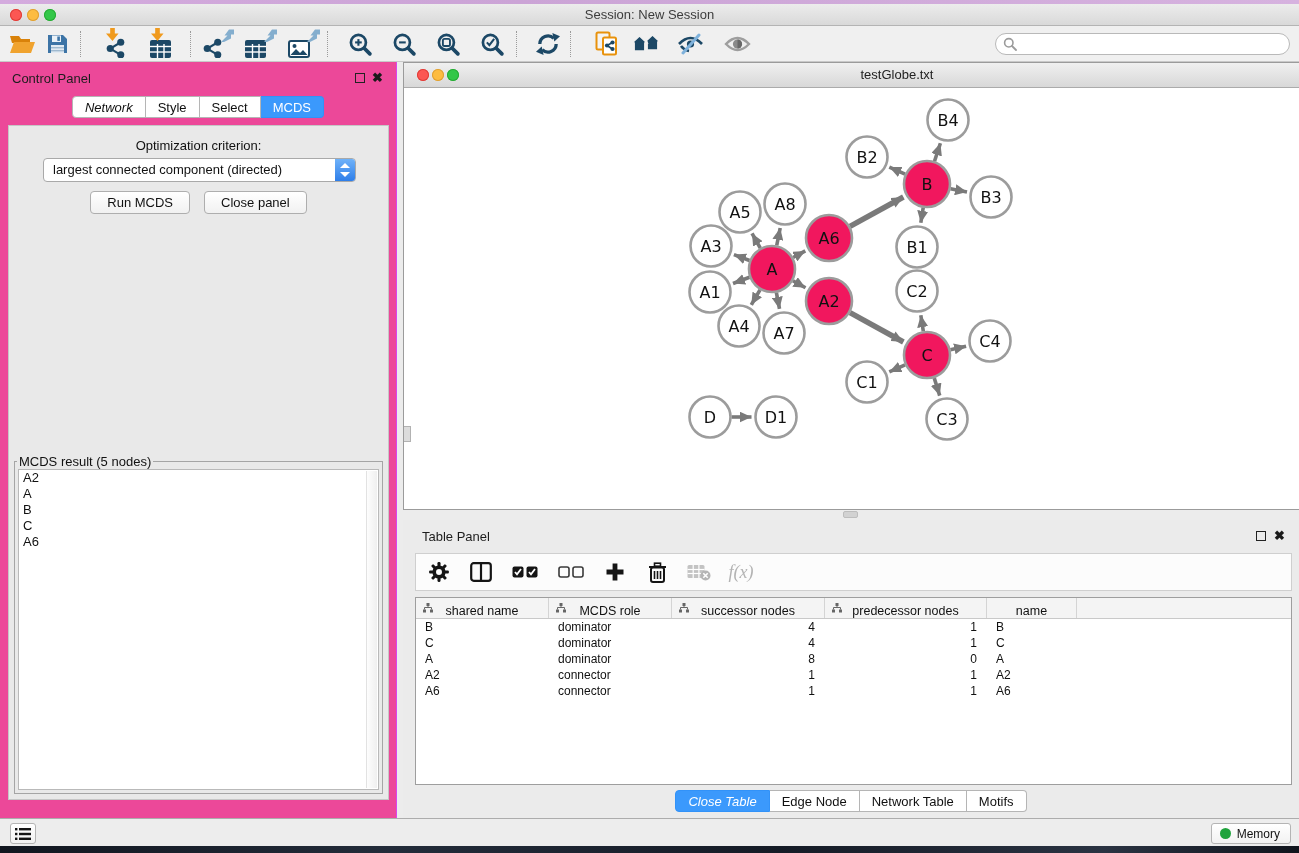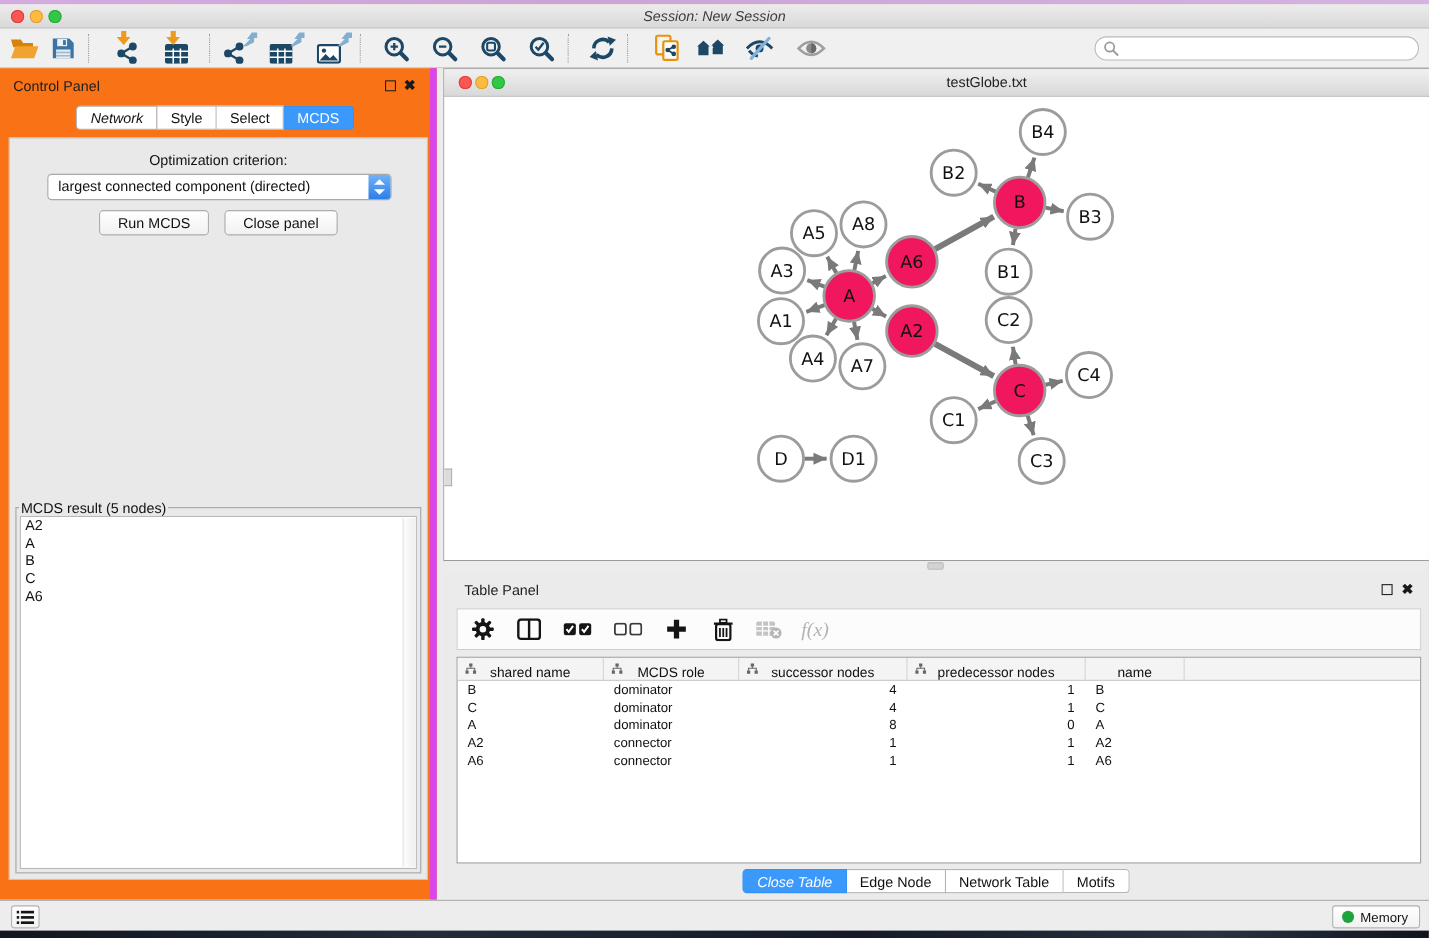--- a/index.html
+++ b/index.html
@@ -4,40 +4,40 @@
 <style>
   * { margin:0; padding:0; box-sizing:border-box; }
   body { font-family:"Liberation Sans",sans-serif; background:#444; }
   #screen { position:relative; width:1299px; height:853px; background:#ECECEC; overflow:hidden; font-family:"Liberation Sans",sans-serif; }
 
   
   #desktop-top { position:absolute; left:0; top:0; width:100%; height:4px; background:linear-gradient(90deg,#D4ABDE,#CBA4D6 40%,#D6B2DF); }
   #desktop-bottom { position:absolute; left:0; bottom:0; width:100%; height:7px; background:linear-gradient(90deg,#11161f,#232c3a 30%,#151b26 60%,#2a3342 85%,#10141c); }
 
   
-  #titlebar { position:absolute; left:0; top:4px; width:100%; height:22px; background:linear-gradient(#ECECEC,#D9D9D9); border-bottom:1px solid #B4B4B4;font-style:italic; }
+  #titlebar { position:absolute; left:0; top:4px; width:100%; height:22px; background:linear-gradient(#ECECEC,#D9D9D9); border-bottom:1px solid #B4B4B4; }
   .tl { position:absolute; top:5px; width:12px; height:12px; border-radius:50%; }
   .tl.red { background:#FC5753; box-shadow:inset 0 0 0 1px #DF3D38; }
   .tl.yellow { background:#FDBC40; box-shadow:inset 0 0 0 1px #DE9F34; }
   .tl.green { background:#33C748; box-shadow:inset 0 0 0 1px #27AA35; }
   #titlebar .title { display:block; text-align:center; line-height:21px; font-size:13px; color:#3C3C3C; }
 
   
   #toolbar { position:absolute; left:0; top:26px; width:100%; height:36px; background:#F0F0F0; border-bottom:1px solid #C9C9C9; }
   .tbtn { position:absolute; top:4px; width:34px; height:28px; display:flex; align-items:center; justify-content:center; border-radius:3px; }
   .tsep { position:absolute; top:5px; height:26px; width:0; border-left:1px dotted #9B9B9B; }
   .combo { position:relative; width:30px; height:27px; }
   .combo .base { position:absolute; left:0; bottom:0; }
   .combo .over { position:absolute; right:-2px; top:-2px; }
   .combo .over-dl { position:absolute; left:1px; top:-3px; }
   #search-wrap { position:absolute; right:9px; top:7px; width:295px; height:22px; background:#fff; border:1px solid #B9B9B9; border-radius:12px; display:flex; align-items:center; padding-left:7px; }
   #search-wrap input { border:none; outline:none; flex:1; height:18px; font-size:12px; background:transparent; padding-left:5px; }
 
   
-  #control-panel { position:absolute; left:0; top:62px; width:397px; height:756px; background:#f97316; border-right:6px solid #d946ef; }
+  #control-panel { position:absolute; left:0; top:62px; width:397px; height:756px; background:#ec4899; border-right:1px solid #d946ef; }
   .panel-title { position:absolute; left:12px; top:9px; font-size:13px; color:#1d1d1d; }
   .float-box { position:absolute; width:10px; height:10px; border:1.6px solid #222; top:11px; }
   .close-x { position:absolute; top:8px; font-size:13px; font-weight:bold; color:#1a1a1a; }
   #cp-tabs { position:absolute; left:0; top:34px; width:100%; display:flex; justify-content:center; }
   .seg { background:#fff; border:1px solid #B5B5B5; border-left:none; padding:0 12px; height:22px; line-height:21px; font-size:13px; color:#111; white-space:nowrap; }
   .seg:first-child { border-left:1px solid #B5B5B5; border-radius:4px 0 0 4px;font-style:italic; }
   .seg:last-child { border-radius:0 4px 4px 0; }
   .seg.active { background:#3B99FC; border-color:#3292F8; color:#fff; }
   #cp-box { position:absolute; left:8px; top:63px; width:381px; height:675px; border:1px solid #C6C6C6; background:#E9E9E9; }
   #opt-label { text-align:center; margin-top:12px; font-size:13px; color:#111; }

